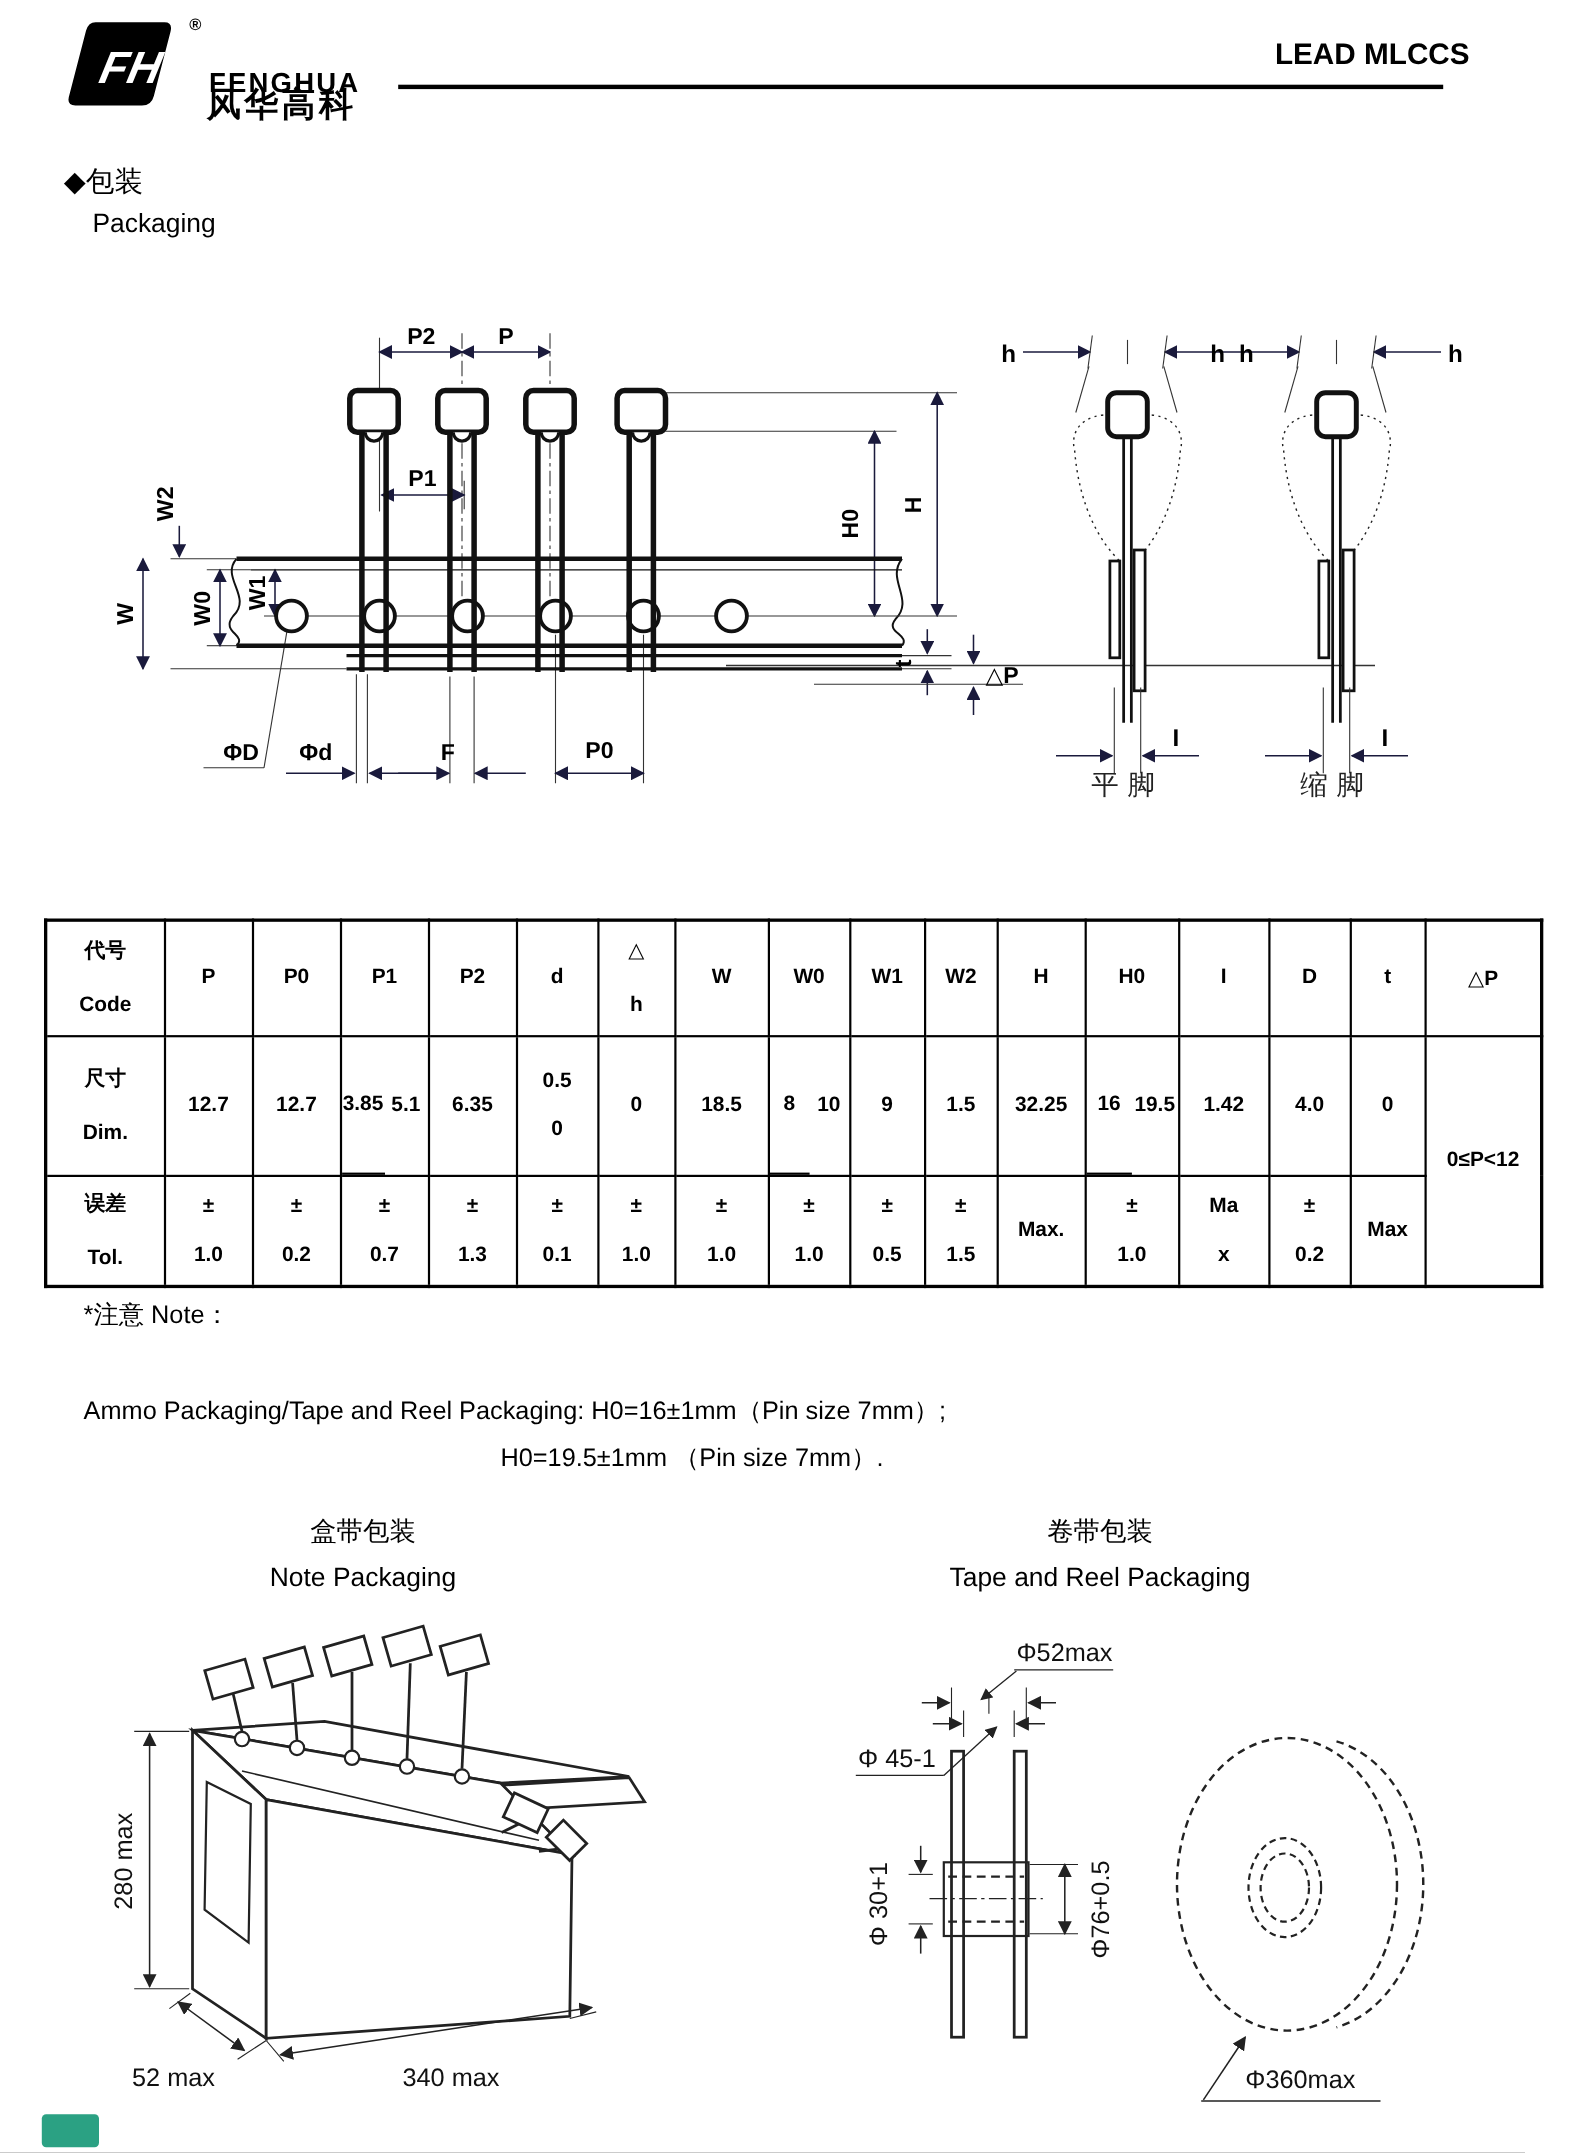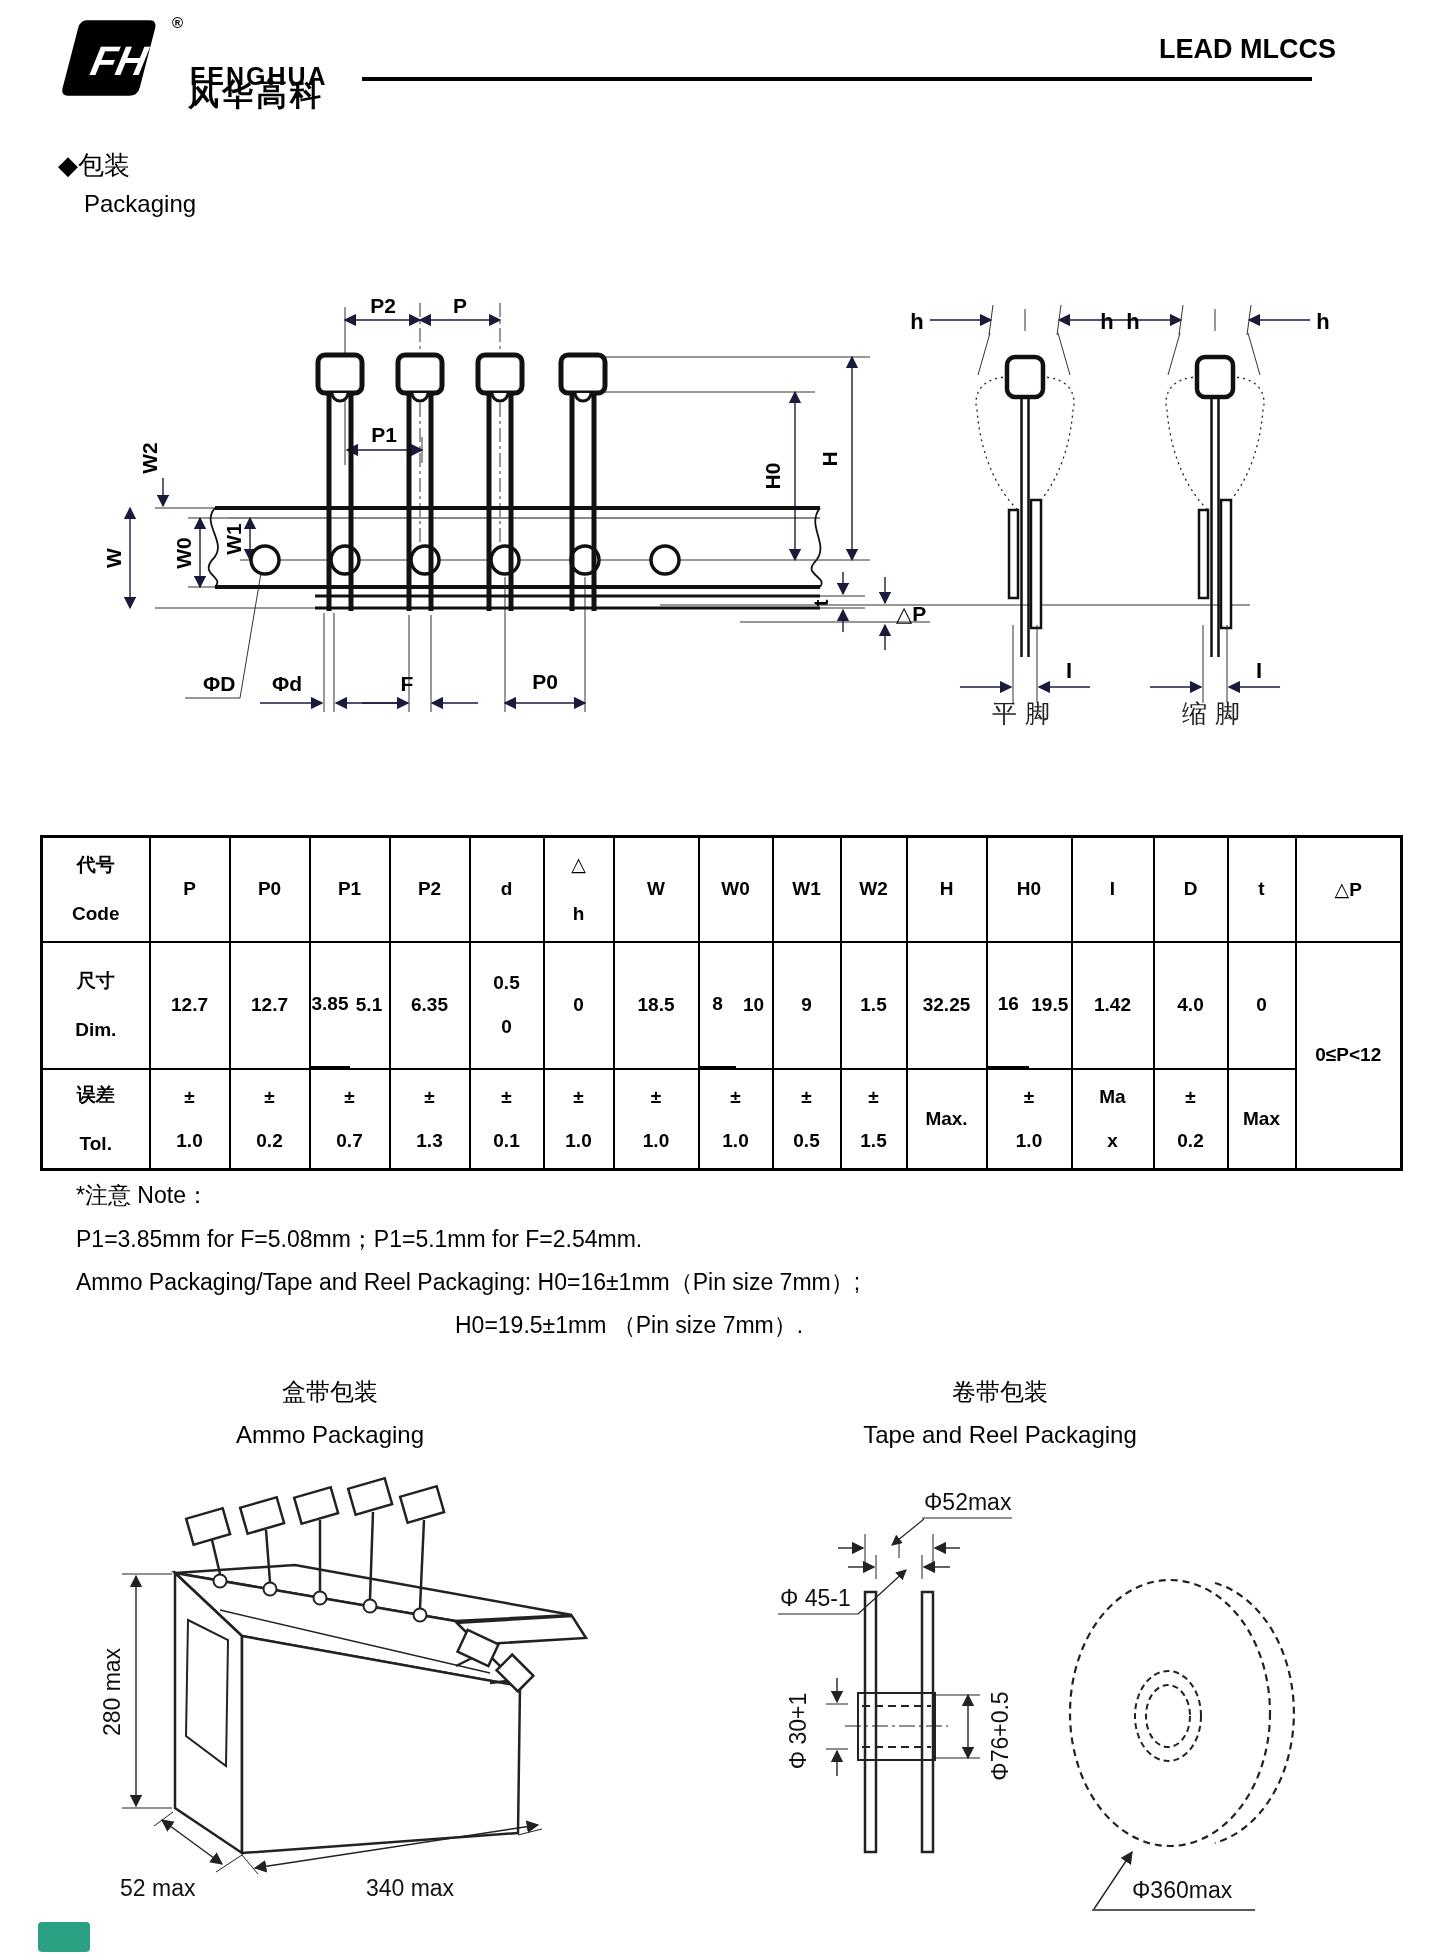--- a/index.html
+++ b/index.html
@@ -336,26 +336,25 @@
       <td class="pre lt">Ma
 x</td>
       <td class="pre lt">±
 0.2</td>
       <td>Max</td>
     </tr>
   </tbody>
     </table>
 
   <div class="abs note" style="left:76px;top:1180px">*注意 Note：</div>
-  <div class="abs note" style="left:76px;top:1224px">P1=3.85mm for F=5.08mm；P1=5.1mm for F=2.54mm.</div>
   <div class="abs note" style="left:76px;top:1267px">Ammo Packaging/Tape and Reel Packaging: H0=16±1mm（Pin size 7mm）;</div>
   <div class="abs note" style="left:455px;top:1310px">H0=19.5±1mm （Pin size 7mm）.</div>
 
   <div class="abs cap" style="left:180px;top:1376px;width:300px">盒带包装</div>
-  <div class="abs cap" style="left:155px;top:1421px;width:350px">Ammo Packaging</div>
+  <div class="abs cap" style="left:155px;top:1421px;width:350px">Note Packaging</div>
   <div class="abs cap" style="left:850px;top:1376px;width:300px">卷带包装</div>
   <div class="abs cap" style="left:800px;top:1421px;width:400px">Tape and Reel Packaging</div>
 
   <svg class="abs" style="left:70px;top:1468px" width="560" height="480" viewBox="0 0 560 480">
     <defs>
       <marker id="aha" viewBox="0 0 10 10" refX="9" refY="5" markerWidth="9" markerHeight="9" orient="auto-start-reverse">
           <path d="M0,0L10,5L0,10z" fill="#222"></path>
         </marker>
     </defs>
     <g stroke="#222" stroke-width="2.5" fill="#fff">

